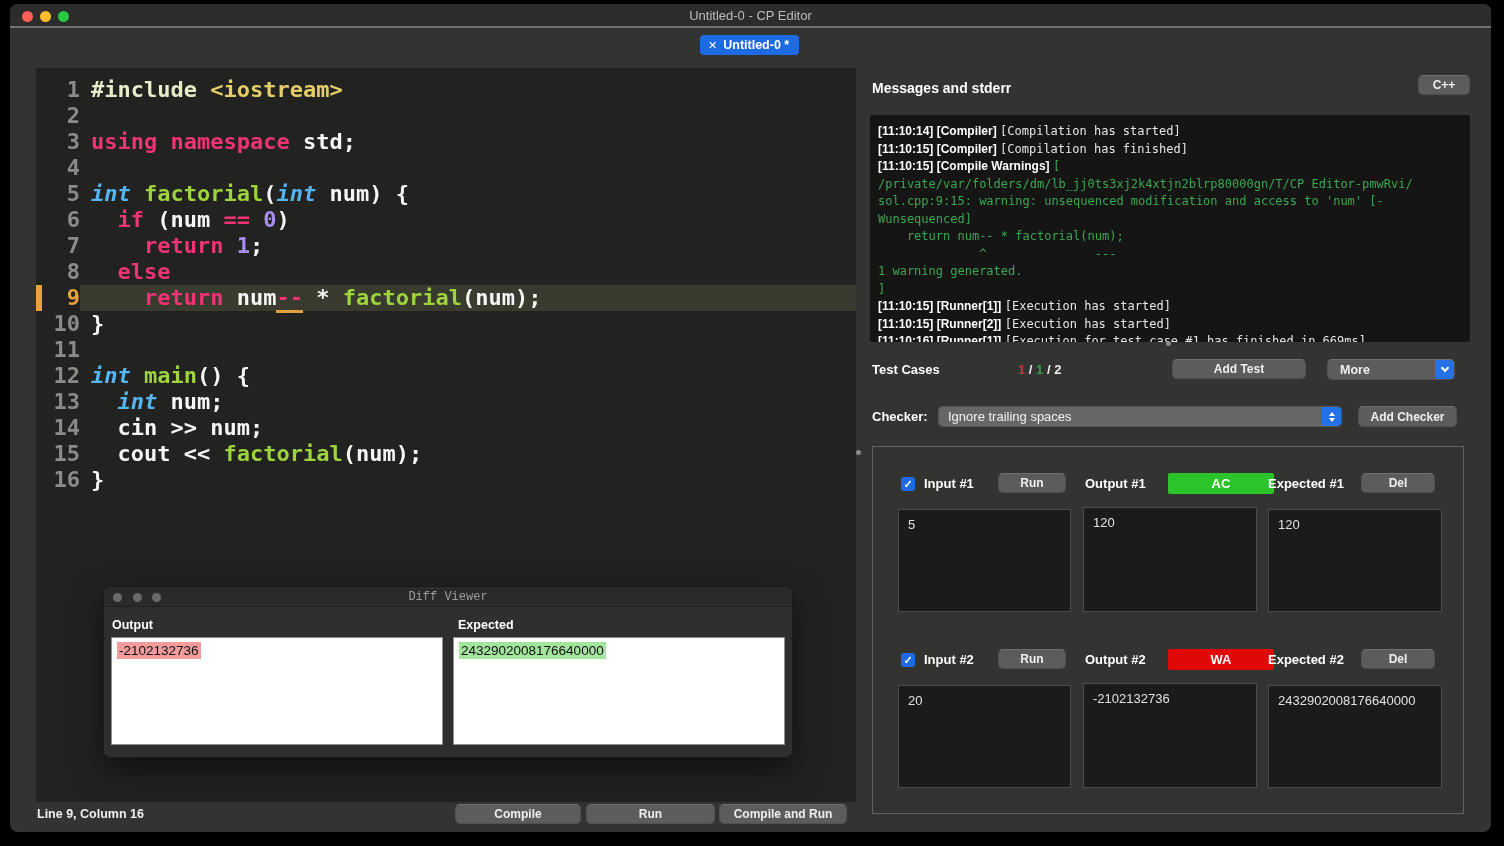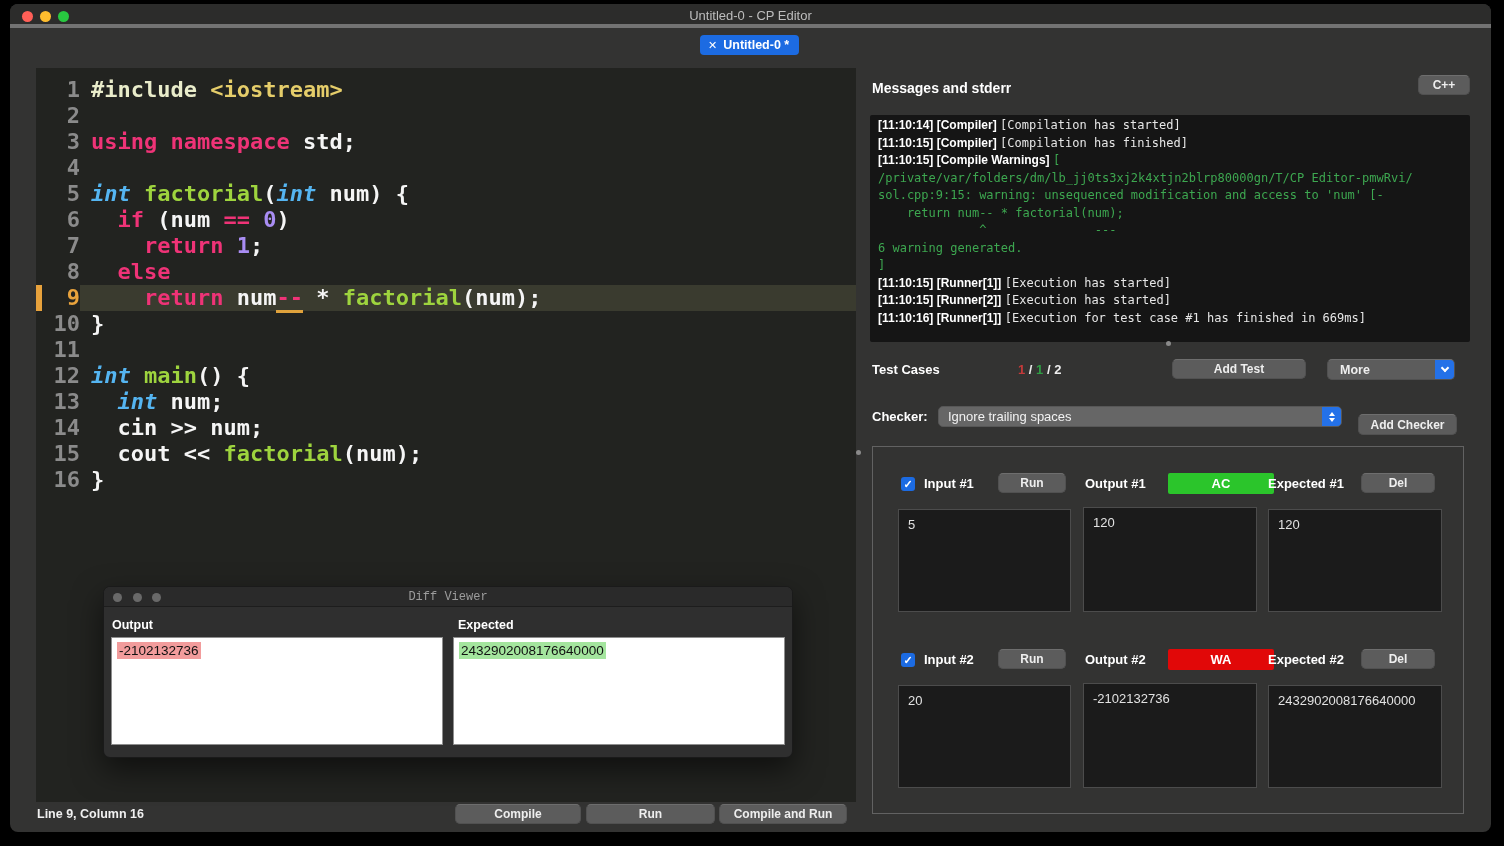--- a/index.html
+++ b/index.html
@@ -2,21 +2,21 @@
 <html><head>
 <meta charset="utf-8">
 <style>
   * { margin:0; padding:0; box-sizing:border-box; }
   html,body { width:1504px; height:846px; background:#000; overflow:hidden;
               font-family:"Liberation Sans", sans-serif; }
   .window { position:absolute; left:10px; top:4px; width:1481px; height:828px;
             background:#333332; border-radius:8px; overflow:hidden; }
   
   .titlebar { position:absolute; left:0; top:0; right:0; height:24px; background:#2c2c2b;
-              border-bottom:4px solid #737373;padding-left:24px; }
+              border-bottom:2px solid #737373;padding-left:24px; }
   .tl { position:absolute; top:7px; width:11px; height:11px; border-radius:50%; }
   .tl.red { left:12px; background:#ff5f57; }
   .tl.yellow { left:30px; background:#febc2e; }
   .tl.green { left:48px; background:#28c840; }
   .win-title { position:absolute; top:4px; left:0; right:0; text-align:center;
                color:#bdbdbd; font-size:13px; }
   
   .tab { position:absolute; left:690px; top:31px; height:20px; padding:0 10px 0 8px;
          background:#1c6be2; border-radius:4px; color:#fff; font-size:12.5px; font-weight:700;
          display:flex; align-items:center; gap:6px; }
@@ -43,21 +43,21 @@
          border-radius:5px; color:#eee; font-size:12px; font-weight:700;
          display:flex; align-items:center; justify-content:center; cursor:default; }
   .bottom-btn { position:absolute; top:800px; height:20px; }
   #btn-compile { left:445px; width:126px; }
   #btn-run { left:576px; width:129px; }
   #btn-compile-run { left:709px; width:128px; }
   
   .msg-title { position:absolute; left:862px; top:76px; color:#fff; font-size:14px; font-weight:700; }
   #btn-cpp { position:absolute; left:1408px; top:71px; width:52px; height:20px; }
   .console { position:absolute; left:860px; top:111px; width:600px; height:227px;
-             background:#151515; border-radius:2px; padding:1px 8px; overflow:hidden; }
+             background:#151515; border-radius:2px; padding:7px 8px; overflow:hidden; }
   .log-line { line-height:15.5px; white-space:pre; }
   .log-prefix { font-family:"Liberation Sans", sans-serif; font-weight:700; font-size:12px; color:#fff; }
   .log-msg { font-family:"DejaVu Sans Mono", monospace; font-size:12px; color:#e6e6e6; }
   .log-green { color:#3da750; }
   
   .splitter-dot { position:absolute; width:5px; height:5px; border-radius:50%; background:#8a8a8a; }
   
   .tc-label { position:absolute; left:862px; top:358px; color:#fff; font-size:13px; font-weight:700; }
   .tc-counts { position:absolute; left:1008px; top:358px; font-size:13px; font-weight:700; color:#eee; }
   .cnt-red { color:#c43a3a; } .cnt-green { color:#2f9e44; }
@@ -73,21 +73,21 @@
   .tri-up { width:0; height:0; border-left:3.5px solid transparent; border-right:3.5px solid transparent;
             border-bottom:4.5px solid #fff; margin-bottom:2px; }
   .tri-down { width:0; height:0; border-left:3.5px solid transparent; border-right:3.5px solid transparent;
               border-top:4.5px solid #fff; }
   
   .checker-label { position:absolute; left:862px; top:405px; color:#fff; font-size:13px; font-weight:700; }
   .checker-select { position:absolute; left:928px; top:402px; width:404px; height:21px;
                     background:#666; border:1px solid #575757; border-radius:5px;
                     display:flex; align-items:center; }
   .checker-select .lbl { flex:1; color:#f2f2f2; font-size:13px; padding-left:9px; }
-  #btn-add-checker { position:absolute; left:1348px; top:402px; width:99px; height:21px;margin-top:8px; }
+  #btn-add-checker { position:absolute; left:1348px; top:402px; width:99px; height:21px; }
   
   .tc-container { position:absolute; left:862px; top:442px; width:592px; height:368px;
                   border:1px solid #626262; }
   .tc-row-header { position:absolute; height:21px; display:flex; align-items:center; }
   .checkbox { width:14px; height:14px; background:#1c6be2; border-radius:3px; color:#fff;
               font-size:11px; line-height:14px; text-align:center; font-weight:700; }
   .tc-name { color:#fff; font-size:13px; font-weight:700; }
   .verdict { position:absolute; width:106px; height:21px; border-radius:2px; color:#fff;
              font-size:13px; font-weight:700; display:flex; align-items:center; justify-content:center; }
   .verdict[data-verdict="AC"] { background:#2bc52b; }
@@ -150,23 +150,24 @@
   <div class="btn bottom-btn" id="btn-compile-run">Compile and Run</div>
 
   <div class="msg-title">Messages and stderr</div>
   <div class="btn" id="btn-cpp">C++</div>
   <div class="console" id="console">
       <div class="log-line"><span class="log-prefix">[11:10:14] [Compiler] </span><span class="log-msg">[Compilation has started]</span></div>
       <div class="log-line"><span class="log-prefix">[11:10:15] [Compiler] </span><span class="log-msg">[Compilation has finished]</span></div>
       <div class="log-line"><span class="log-prefix">[11:10:15] [Compile Warnings] </span><span class="log-msg log-green">[</span></div>
       <div class="log-line"><span class="log-msg log-green">/private/var/folders/dm/lb_jj0ts3xj2k4xtjn2blrp80000gn/T/CP Editor-pmwRvi/</span></div>
       <div class="log-line"><span class="log-msg log-green">sol.cpp:9:15: warning: unsequenced modification and access to 'num' [-</span></div>
+      <div class="log-line"><span class="log-msg log-green">Wunsequenced]</span></div>
       <div class="log-line"><span class="log-msg log-green">    return num-- * factorial(num);</span></div>
       <div class="log-line"><span class="log-msg log-green">              ^               ---</span></div>
-      <div class="log-line"><span class="log-msg log-green">6 warning generated.</span></div>
+      <div class="log-line"><span class="log-msg log-green">1 warning generated.</span></div>
       <div class="log-line"><span class="log-msg log-green">]</span></div>
       <div class="log-line"><span class="log-prefix">[11:10:15] [Runner[1]] </span><span class="log-msg">[Execution has started]</span></div>
       <div class="log-line"><span class="log-prefix">[11:10:15] [Runner[2]] </span><span class="log-msg">[Execution has started]</span></div>
       <div class="log-line"><span class="log-prefix">[11:10:16] [Runner[1]] </span><span class="log-msg">[Execution for test case #1 has finished in 669ms]</span></div>
     </div>
 
   <div class="splitter-dot" style="left:1156px; top:337px;"></div>
 
   <div class="tc-label">Test Cases</div>
   <div class="tc-counts"><span class="cnt-red">1</span><span> / </span><span class="cnt-green">1</span><span> / </span><span>2</span></div>

